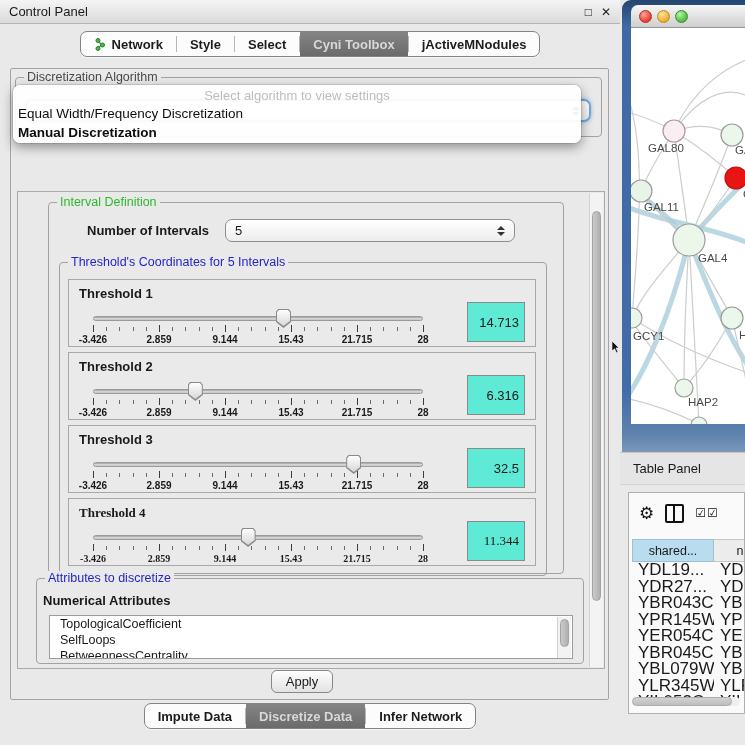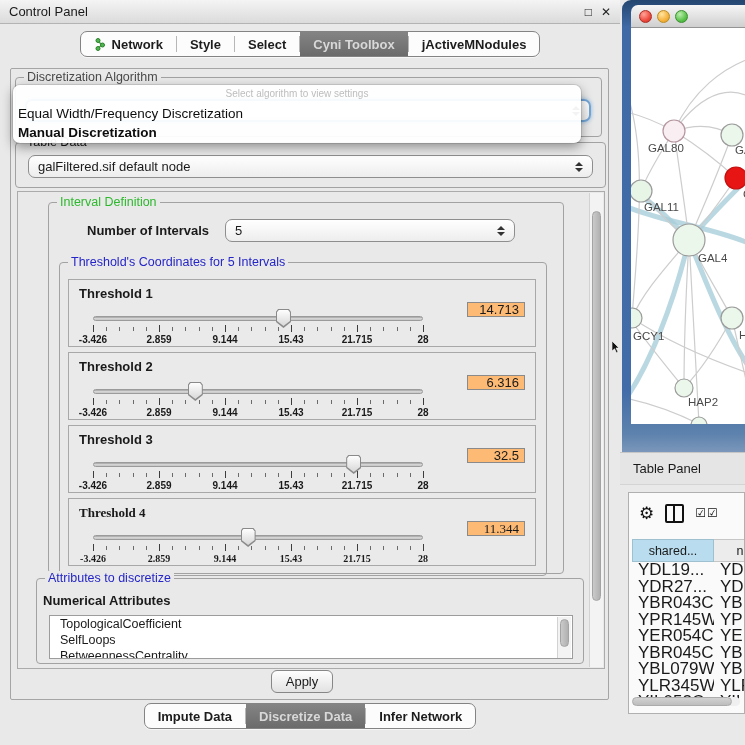--- a/index.html
+++ b/index.html
@@ -27,21 +27,21 @@
   .lg-gray{color:#4a4a4a}.lg-black{color:#161616}.lg-green{color:#2eb82e}.lg-blue{color:#2525c8}
   .combo{position:absolute;height:23px;box-sizing:border-box;background:linear-gradient(#ffffff,#ededed);
          border:1px solid #8e8e8e;border-radius:7px;display:flex;align-items:center;padding:0 9px;font-size:13px}
   .stepper{margin-left:auto;display:flex;flex-direction:column;gap:2px;align-items:center}
   .arr-up{width:0;height:0;border-left:4px solid transparent;border-right:4px solid transparent;border-bottom:4px solid #333}
   .arr-dn{width:0;height:0;border-left:4px solid transparent;border-right:4px solid transparent;border-top:4px solid #333}
   #alg-combo{left:14px;top:30px;width:566px;border:2px solid #74a7d7;box-shadow:0 0 4px #8db9e2;z-index:1}
   #popup{position:absolute;left:2px;top:16px;width:568px;height:58px;z-index:5;
          background:rgba(255,255,255,.94);border-radius:7px;
          box-shadow:0 4px 12px rgba(0,0,0,.4),0 0 0 1px rgba(0,0,0,.10)}
-  .popup-hint{text-align:center;color:#bdbdbd;font-size:10px;padding-top:3px;height:17px}
+  .popup-hint{text-align:center;color:#bdbdbd;font-size:13px;padding-top:3px;height:17px}
   .popup-opt{font-size:13.5px;color:#0d0d0d;padding:1px 5px;height:17px;white-space:nowrap}
   .popup-opt.bold{font-weight:700}
   #grp-alg{left:4px;top:8px;width:585px;height:58px}
   #grp-td{left:4px;top:73px;width:589px;height:44px}
   #td-combo{left:12px;top:12px;width:565px}
   #scrollpane{position:absolute;left:6px;top:122px;width:586px;height:476px;border:1px solid #ababab}
   .vsb{position:absolute;right:1px;top:1px;width:13px;background:#f3f3f3;border-left:1px solid #d2d2d2}
   .vsb-thumb{position:absolute;left:2px;width:9px;background:linear-gradient(90deg,#cacaca,#b0b0b0);
              border:1px solid #a3a3a3;border-radius:5px;box-sizing:border-box}
   #grp-interval{left:30px;top:10px;width:514px;height:370px}
@@ -55,21 +55,21 @@
           border:1px solid #9b9b9b;border-radius:4px;background:linear-gradient(#a0a0a0,#d4d4d4 50%,#c7c7c7)}
   .sthumb{position:absolute;top:-3px;width:15px;height:19px;margin-left:-7.5px;background:#8a8a8a;
           clip-path:polygon(50% 100%,0 68%,0 14%,14% 0,86% 0,100% 14%,100% 68%)}
   .sthumb-in{position:absolute;left:1px;top:1px;right:1px;bottom:2px;background:linear-gradient(#fefefe,#d7d7d7);
           clip-path:polygon(50% 100%,0 68%,0 14%,14% 0,86% 0,100% 14%,100% 68%)}
   .sticks{position:absolute;left:0;top:13px;width:100%;height:8px}
   .tick{position:absolute;width:1px;height:4px;top:2px;background:#6a6a6a}
   .tick.maj{height:7px;top:0;background:#3d3d3d}
   .stlabels{position:absolute;left:0;top:22px;width:100%;height:12px}
   .stlab{position:absolute;transform:translateX(-50%);font-size:10px;font-weight:700;color:#1a1a1a;white-space:nowrap}
-  .tval{position:absolute;right:10px;top:22px;width:58px;height:15px;background:#fdba74;border:1px solid #8a8a8a;
+  .tval{position:absolute;right:10px;top:22px;width:58px;height:40px;background:#5eead4;border:1px solid #8a8a8a;
         box-sizing:border-box;font-size:13px;display:flex;align-items:center;justify-content:flex-end;padding-right:5px}
   #grp-attrs{left:18px;top:386px;width:546px;height:84px}
   #attrs-heading{position:absolute;left:6px;top:14px;font-weight:700;font-size:13px}
   #listbox{position:absolute;left:12px;top:36px;width:524px;height:44px;background:#fff;border:1px solid #9c9c9c;
            box-sizing:border-box;overflow:hidden}
   .attr-item{font-size:12.5px;line-height:16px;padding-left:10px;white-space:nowrap}
   #apply{position:absolute;left:271px;top:670px;width:62px;height:23px;box-sizing:border-box;
          background:linear-gradient(#fefefe,#e2e2e2);border:1px solid #878787;border-radius:6px;
          display:flex;align-items:center;justify-content:center;font-size:13px}
   
@@ -164,30 +164,20 @@
         </span>
     </div>
     <div id="popup">
       <div class="popup-hint">Select algorithm to view settings</div>
       <div id="popup-opts">
           <div class="popup-opt">Equal Width/Frequency Discretization</div>
           <div class="popup-opt bold">Manual Discretization</div>
         </div>
     </div>
 
-    <div class="grp" id="grp-td">
-      <span class="legend lg-black">Table Data</span>
-      <div class="combo" id="td-combo">
-        <span>galFiltered.sif default node</span>
-        <span class="stepper">
-            <span class="arr-up"></span>
-            <span class="arr-dn"></span>
-          </span>
-      </div>
-    </div>
 
     <div id="scrollpane">
       <div class="grp" id="grp-interval">
         <span class="legend lg-green">Interval Definition</span>
         <span id="noi-label">Number of Intervals</span>
         <div class="combo" id="noi-combo">
           <span>5</span>
           <span class="stepper">
               <span class="arr-up"></span>
               <span class="arr-dn"></span>

